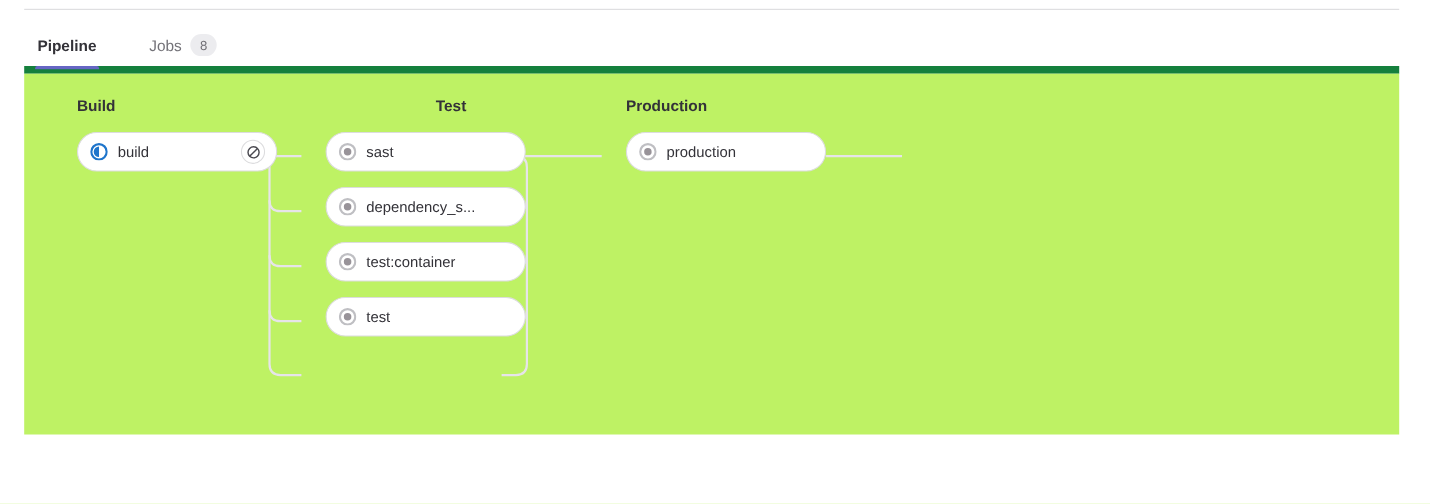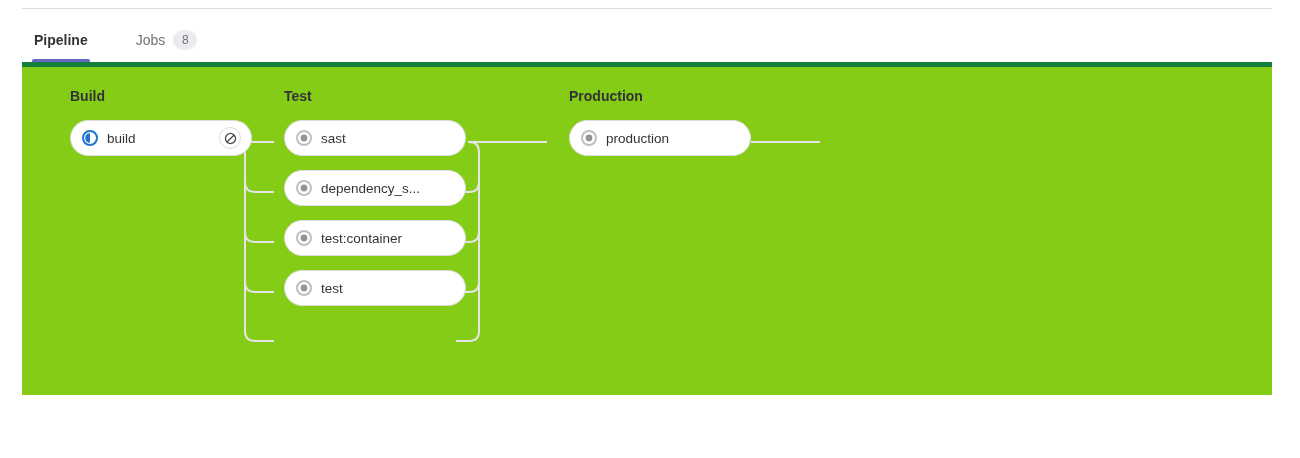--- a/index.html
+++ b/index.html
@@ -26,23 +26,23 @@
     background: #dcdcde;
   }
 
   
   .tab-bar {
     position: absolute;
     left: 22px;
     top: 22px;
     width: 1250px;
     height: 45px;
-    border-bottom: 5px solid #15803d;
+    border-bottom: 7px solid #15803d;
     display: flex;
-    align-items: flex-end;
+    align-items: center;
     box-sizing: border-box;
   }
   .tab {
     position: relative;
     display: flex;
     align-items: center;
     gap: 8px;
     height: 44px;
     padding: 0 12px;
     font-size: 14px;
@@ -80,21 +80,21 @@
     text-align: center;
   }
 
   
   .graph-panel {
     position: absolute;
     left: 22px;
     top: 67px;
     width: 1250px;
     height: 328px;
-    background: #84cc16;
+    background: #bef264;
   }
 
   .graph-inner {
     position: relative;
     width: 100%;
     height: 100%;
   }
 
   
   .connectors {
@@ -106,21 +106,21 @@
     pointer-events: none;
   }
 
   
   .stage {
     position: absolute;
     top: 0;
     width: 250px;
   }
   .stage-build       { left: 26px; }
-  .stage-test        { left: 240px; }
+  .stage-test        { left: 252px; text-align: center; }
   .stage-production  { left: 525px; }
   .stage-performance { left: 798px; }
 
   .stage-title {
     font-size: 14px;
     font-weight: bold;
     color: #333238;
     margin: 22px 0 0 22px;
     line-height: 1;
   }

